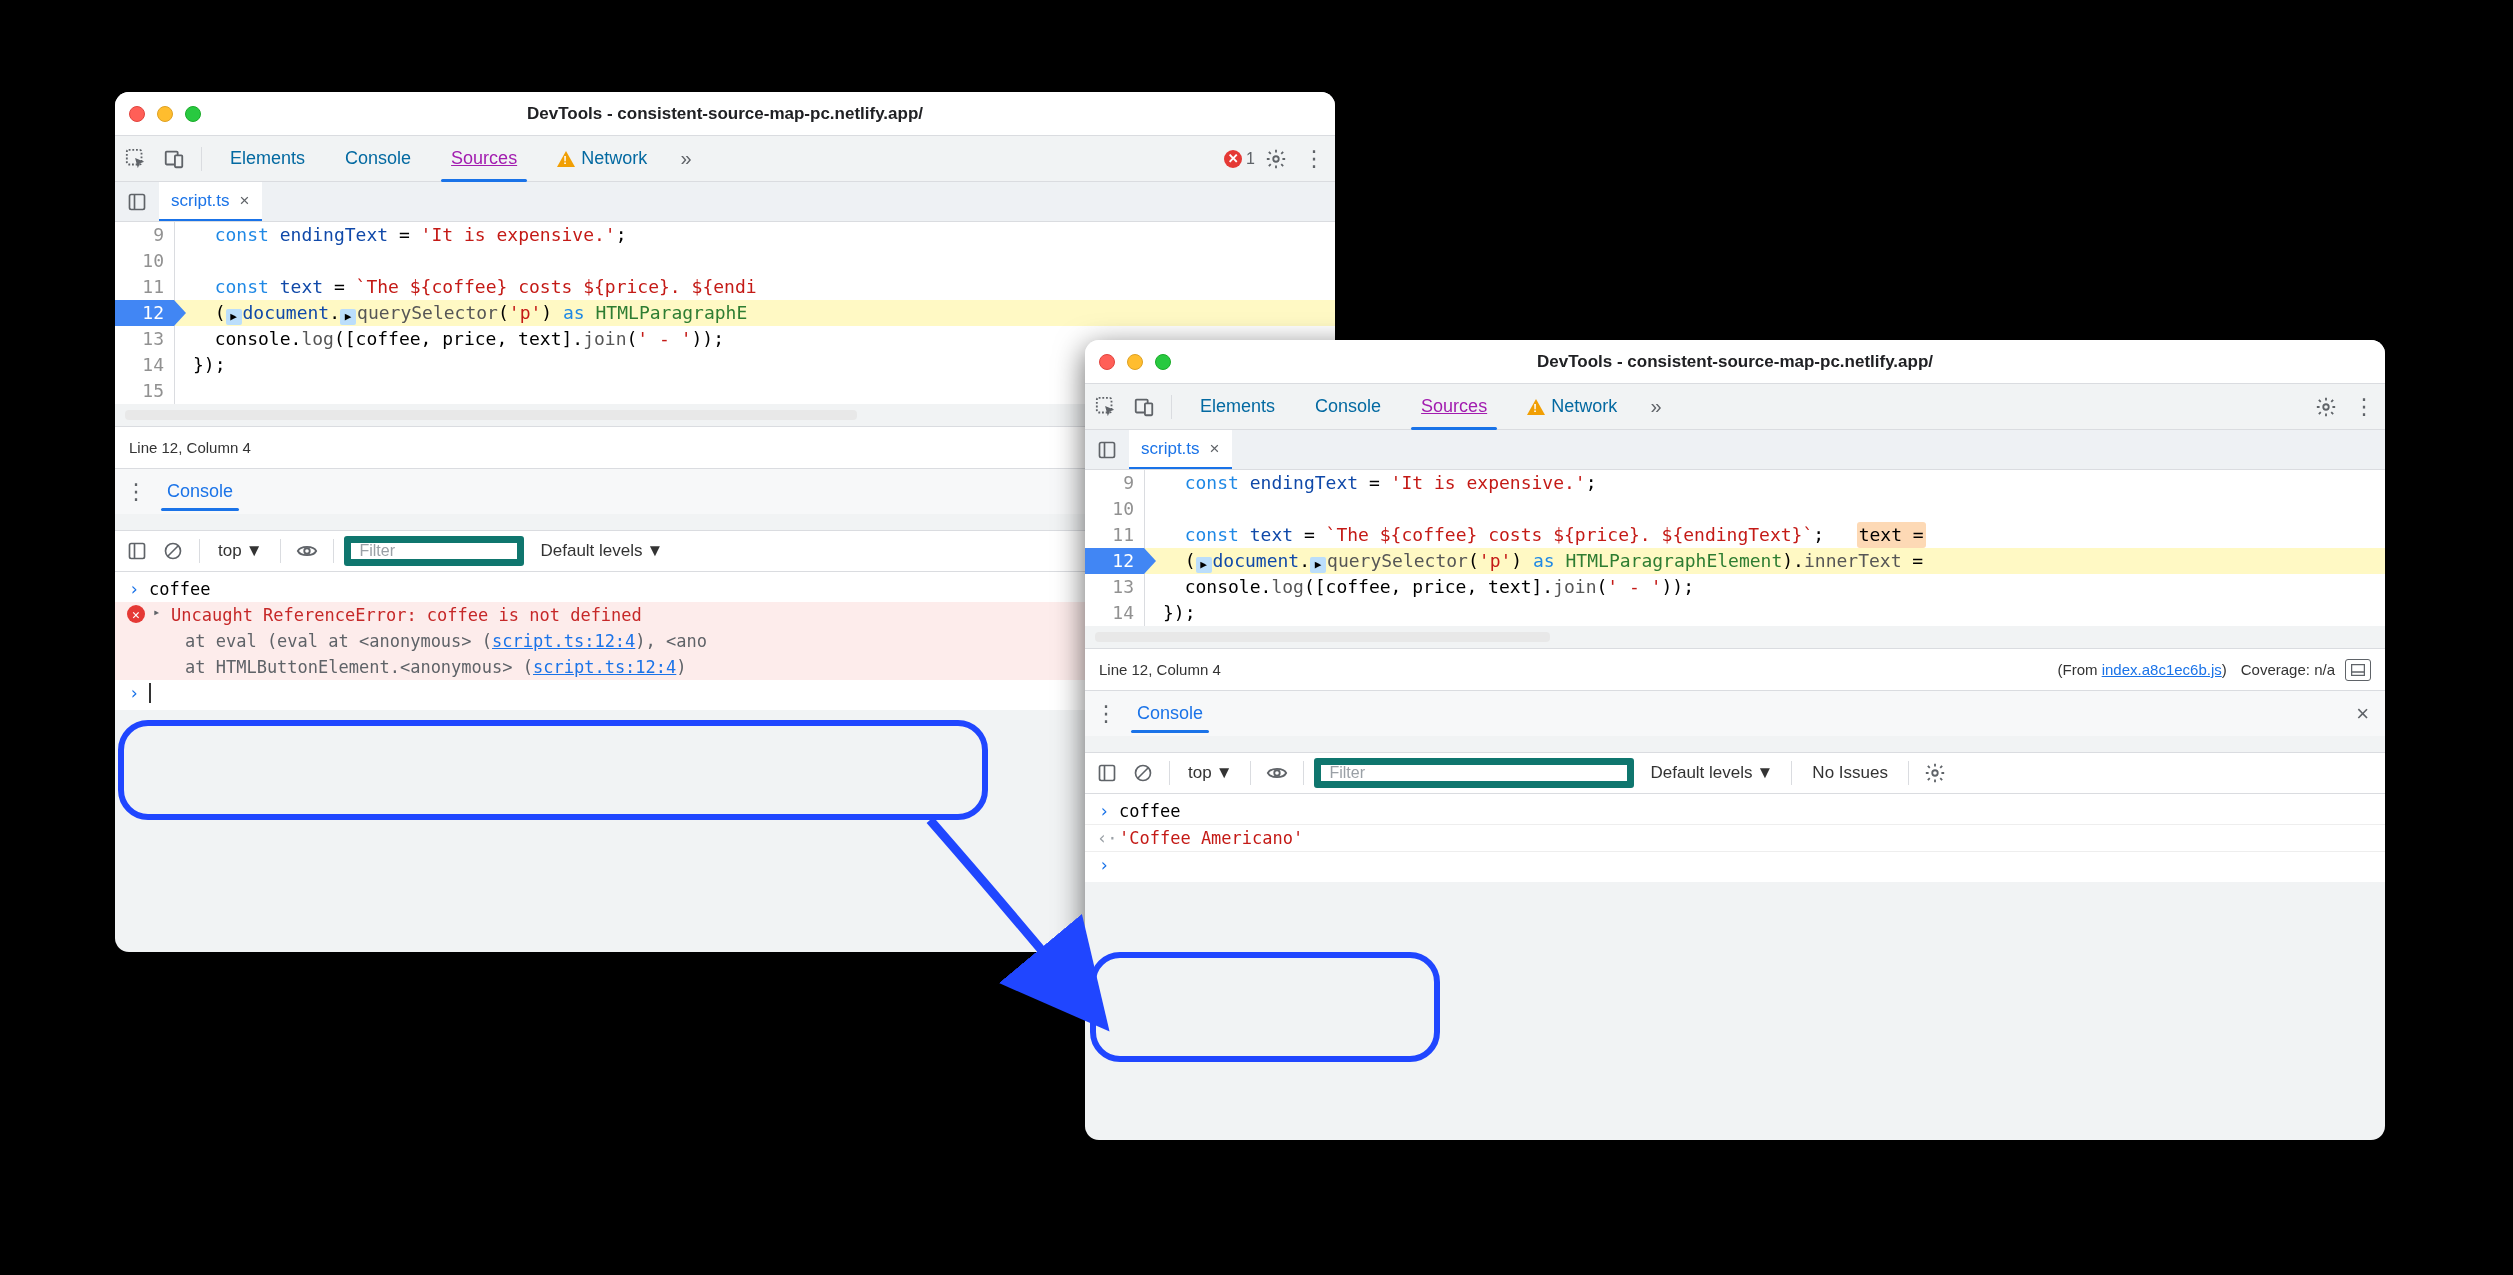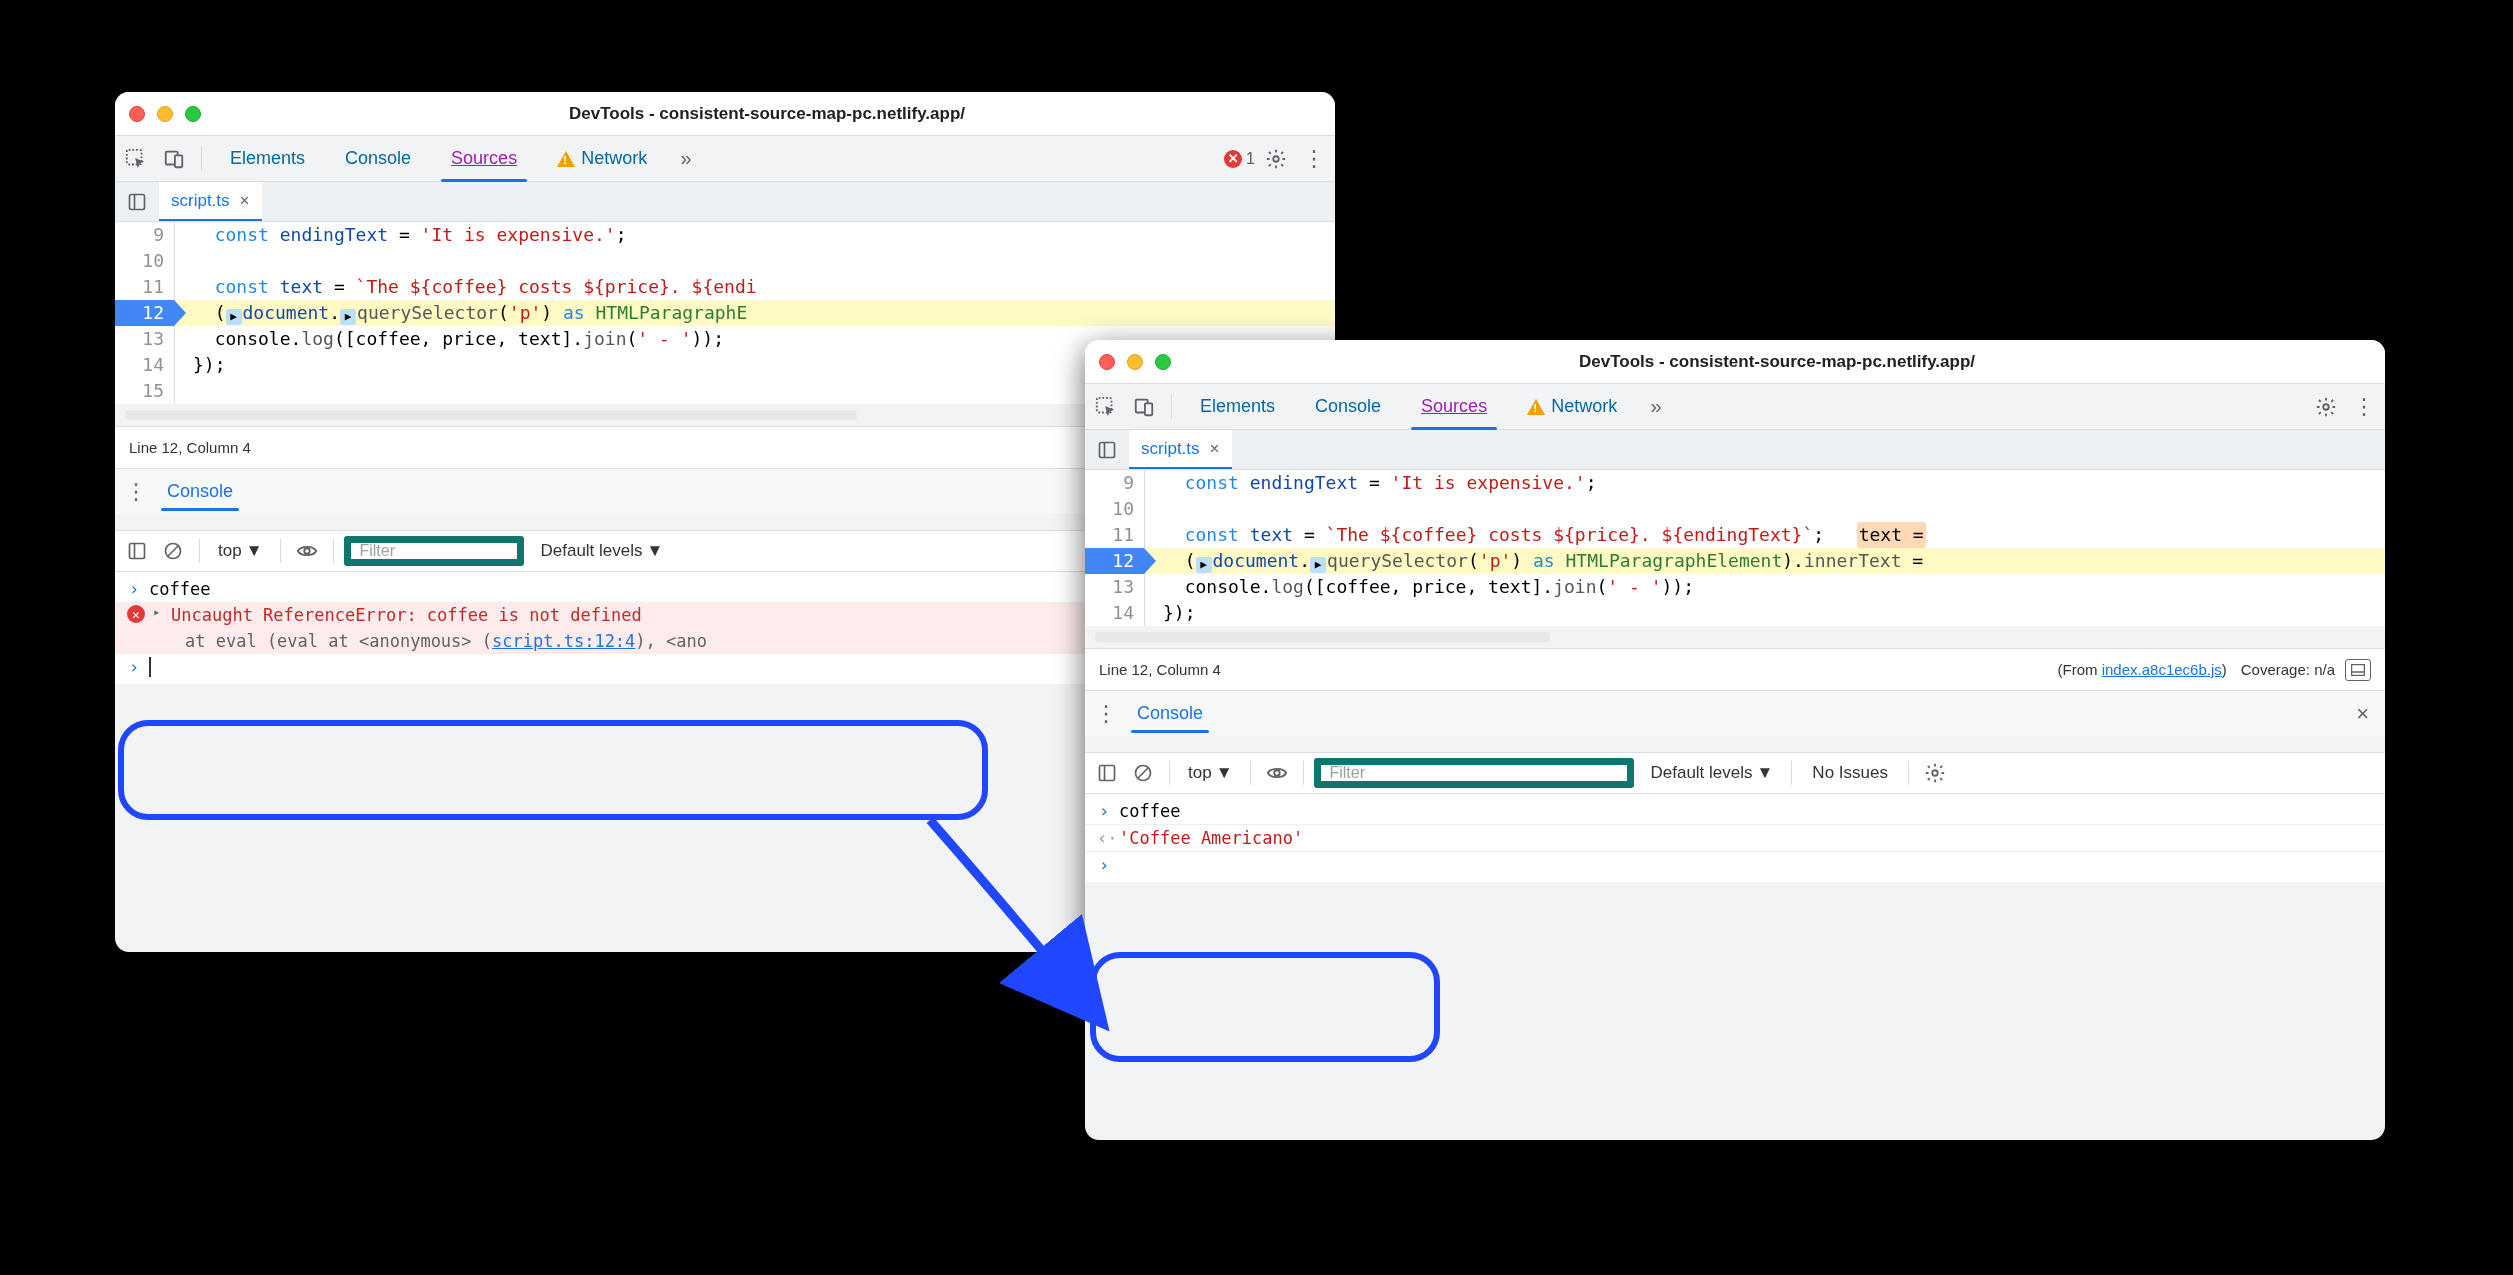--- a/index.html
+++ b/index.html
@@ -36,21 +36,20 @@
   .dot { width: 16px; height: 16px; border-radius: 50%; }
   .dot.red    { background: #ff5f57; border: 1px solid #e0443e; }
   .dot.yellow { background: #ffbd2e; border: 1px solid #dea123; }
   .dot.green  { background: #28c940; border: 1px solid #1aab29; }
   .titlebar .title {
     position: absolute;
     left: 50%; transform: translateX(-50%);
     font-size: 17px;
     color: #202124;
     font-weight: 600;
-    margin-left: 42px;
   }
 
   
   .tabstrip {
     height: 46px;
     background: #f1f3f4;
     display: flex;
     align-items: center;
     border-bottom: 1px solid #dadce0;
     padding: 0 4px;
@@ -389,20 +388,25 @@
     <div class="crow err">
       <span class="errcircle" style="flex:none">✕</span>
       <span class="carrot">▸</span>
       <span class="txt" style="color:#c62828">Uncaught ReferenceError: coffee is not defined</span>
     </div>
     <div class="crow err" style="padding-left:70px;">
       <span class="txt tok-err">
         <span>at eval (eval at &lt;anonymous&gt; (</span><span class="tok-link">script.ts:12:4</span><span>), &lt;ano</span>
       </span>
     </div>
+    <div class="crow err" style="padding-left:70px;">
+      <span class="txt tok-err">
+        <span>at HTMLButtonElement.&lt;anonymous&gt; (</span><span class="tok-link">script.ts:12:4</span><span>)</span>
+      </span>
+    </div>
     <div class="crow">
       <span class="arrow">›</span>
       <span class="txt" style="border-left:2px solid #333;height:20px;"></span>
     </div>
   </div>
 </div>
 
 <div class="window" style="left:1085px; top:340px; width:1300px; height:800px;">
   <div class="titlebar">
     <div class="traffic">

